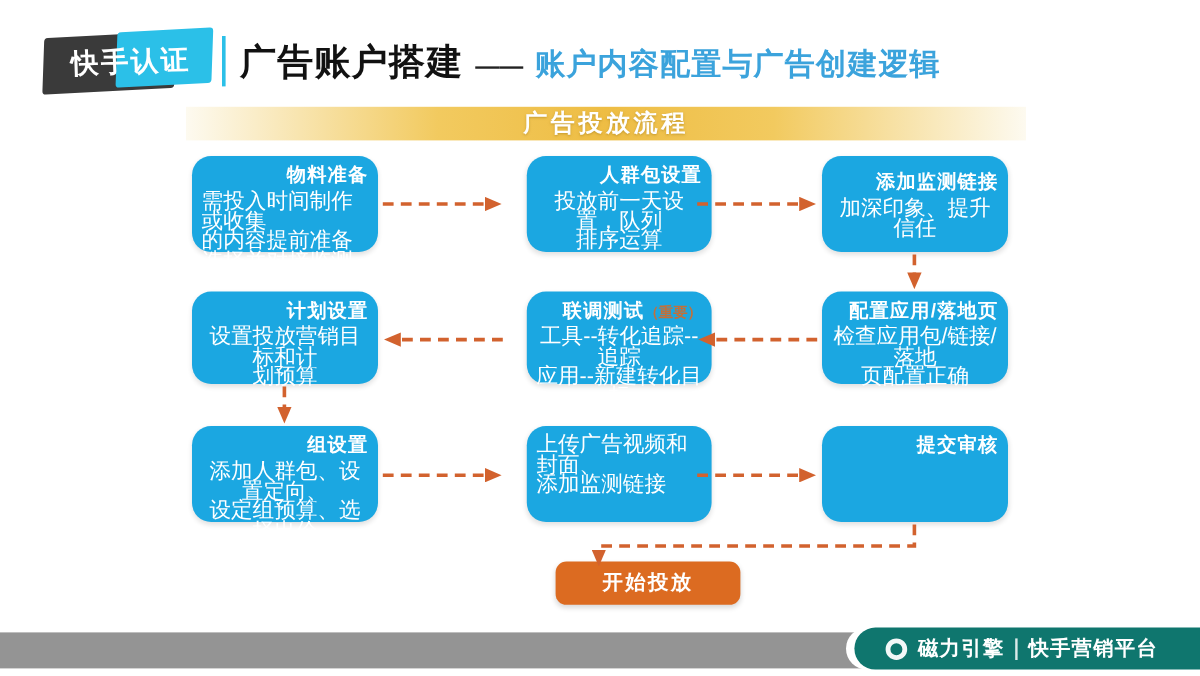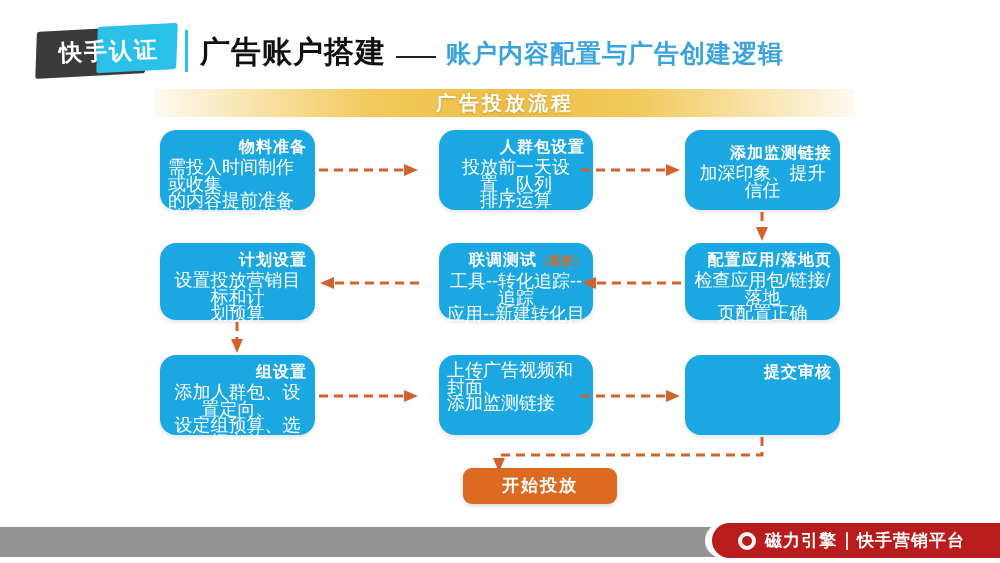--- a/index.html
+++ b/index.html
@@ -70,21 +70,21 @@
     margin-left:40px;
   }
 
   
   .arrows { position:absolute; left:0; top:0; width:1000px; height:563px; pointer-events:none; }
 
   
   .footer-gray { position:absolute; left:0; top:527px; width:1000px; height:30px; background:#949494; }
   .footer-cyan {
     position:absolute; left:712px; top:523px; width:288px; height:35px;
-    background:#b91c1c; border-radius:18px 0 0 18px; box-shadow:-7px 0 0 #ffffff;
+    background:#0f766e; border-radius:18px 0 0 18px; box-shadow:-7px 0 0 #ffffff;
     display:flex; align-items:center; gap:9px; padding-left:26px;
   }
   .logo-ring { width:18px; height:18px; border:4px solid #ffffff; border-radius:50%; opacity:.95; }
   .footer-cyan .brand { color:#ffffff; font-size:17px; font-weight:bold; letter-spacing:1px; }
   .footer-sep { width:2px; height:18px; background:rgba(255,255,255,.85); }
   .footer-cyan .platform { color:#ffffff; font-size:17px; font-weight:bold; letter-spacing:1px; }
 </style>
 </head>
 <body>
 

